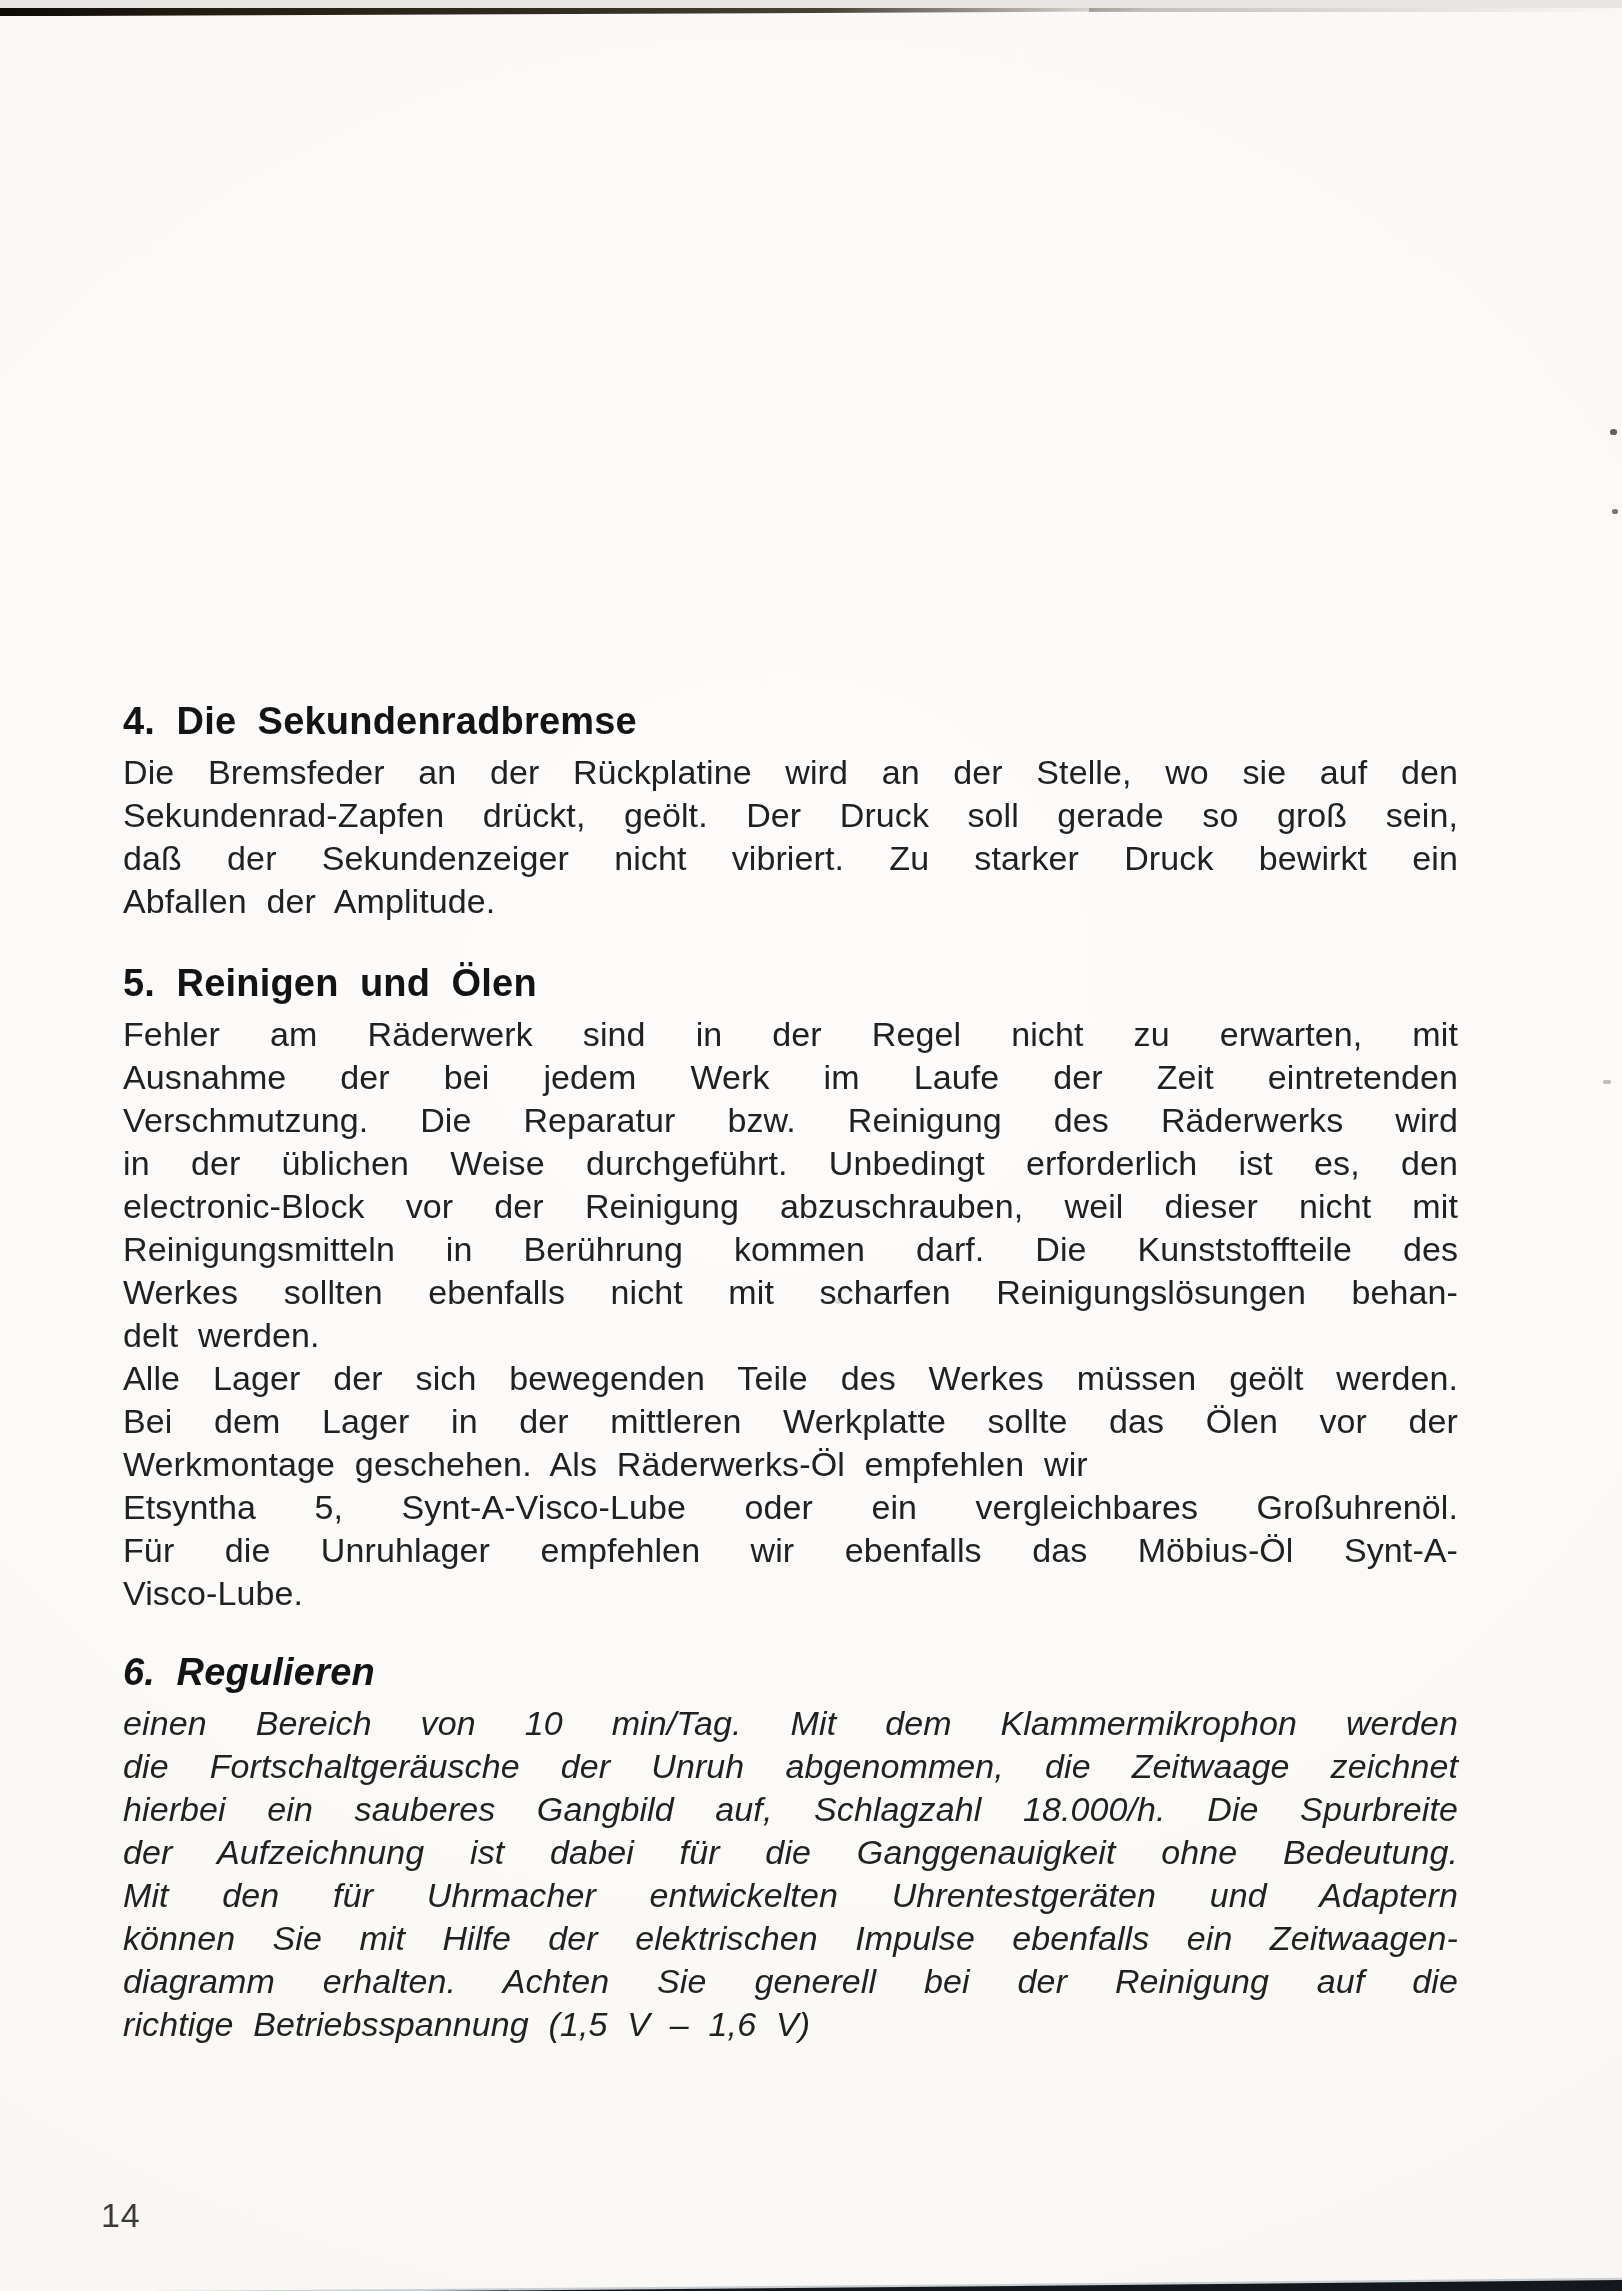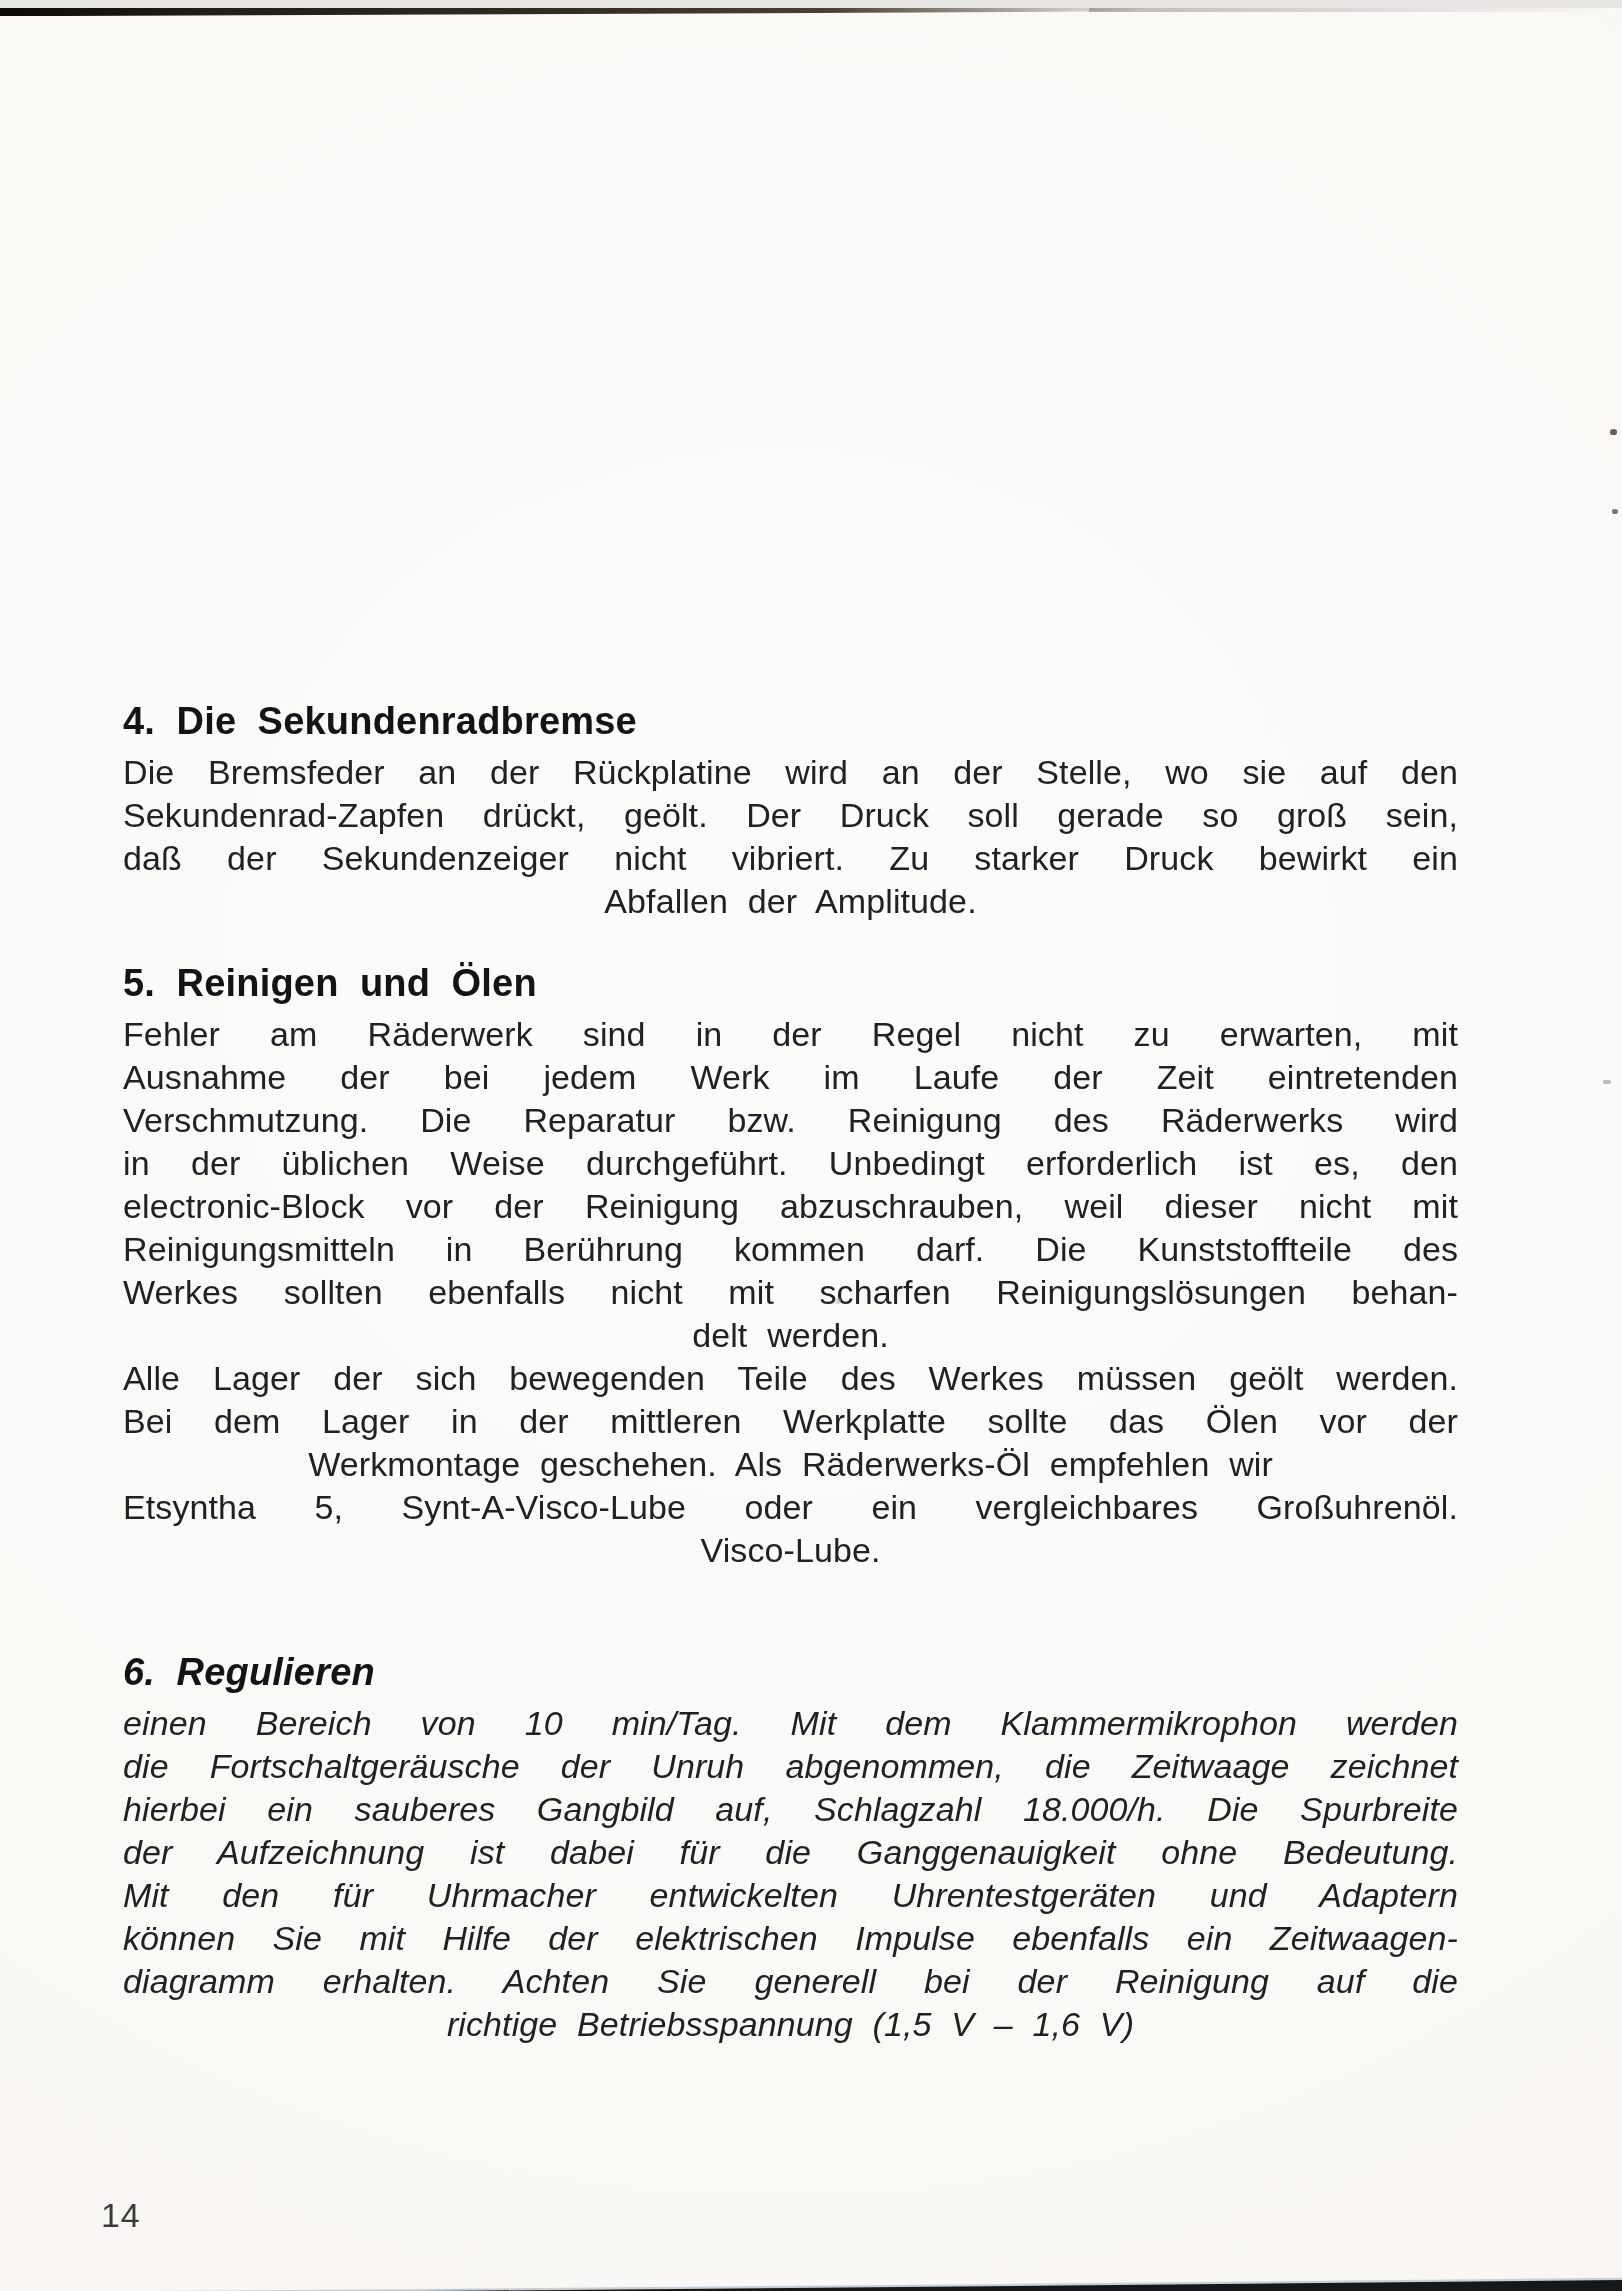--- a/index.html
+++ b/index.html
@@ -66,21 +66,21 @@
     color: #141416;
   }
   .para { margin-top: 7.4px; }
   .ln {
     font-size: 34px;
     line-height: 43px;
     color: #212124;
     letter-spacing: 0.1px;
   }
   .j { text-align: justify; text-align-last: justify; word-spacing: 0.10em; }
-  .r { text-align: center; word-spacing: 0.30em; }
+  .r { text-align: left; word-spacing: 0.30em; }
 
   .pagenum {
     position: absolute;
     left: 101px;
     top: 2187px;
     font-size: 34px;
     line-height: 41px;
     color: #3a3a3c;
     letter-spacing: 0.9px;
   }
@@ -118,20 +118,21 @@
       <div class="ln j">Verschmutzung. Die Reparatur bzw. Reinigung des Räderwerks wird</div>
       <div class="ln j">in der üblichen Weise durchgeführt. Unbedingt erforderlich ist es, den</div>
       <div class="ln j">electronic-Block vor der Reinigung abzuschrauben, weil dieser nicht mit</div>
       <div class="ln j">Reinigungsmitteln in Berührung kommen darf. Die Kunststoffteile des</div>
       <div class="ln j">Werkes sollten ebenfalls nicht mit scharfen Reinigungslösungen behan-</div>
       <div class="ln r">delt werden.</div>
       <div class="ln j">Alle Lager der sich bewegenden Teile des Werkes müssen geölt werden.</div>
       <div class="ln j">Bei dem Lager in der mittleren Werkplatte sollte das Ölen vor der</div>
       <div class="ln r">Werkmontage geschehen. Als Räderwerks-Öl empfehlen wir</div>
       <div class="ln j">Etsyntha 5, Synt-A-Visco-Lube oder ein vergleichbares Großuhrenöl.</div>
+      <div class="ln j">Für die Unruhlager empfehlen wir ebenfalls das Möbius-Öl Synt-A-</div>
       <div class="ln r">Visco-Lube.</div>
     </div>
   </section>
 
   <section class="sec sec-6">
     <h2 class="heading">6. Regulieren</h2>
     <div class="para">
       <div class="ln j">einen Bereich von 10 min/Tag. Mit dem Klammermikrophon werden</div>
       <div class="ln j">die Fortschaltgeräusche der Unruh abgenommen, die Zeitwaage zeichnet</div>
       <div class="ln j">hierbei ein sauberes Gangbild auf, Schlagzahl 18.000/h. Die Spurbreite</div>

